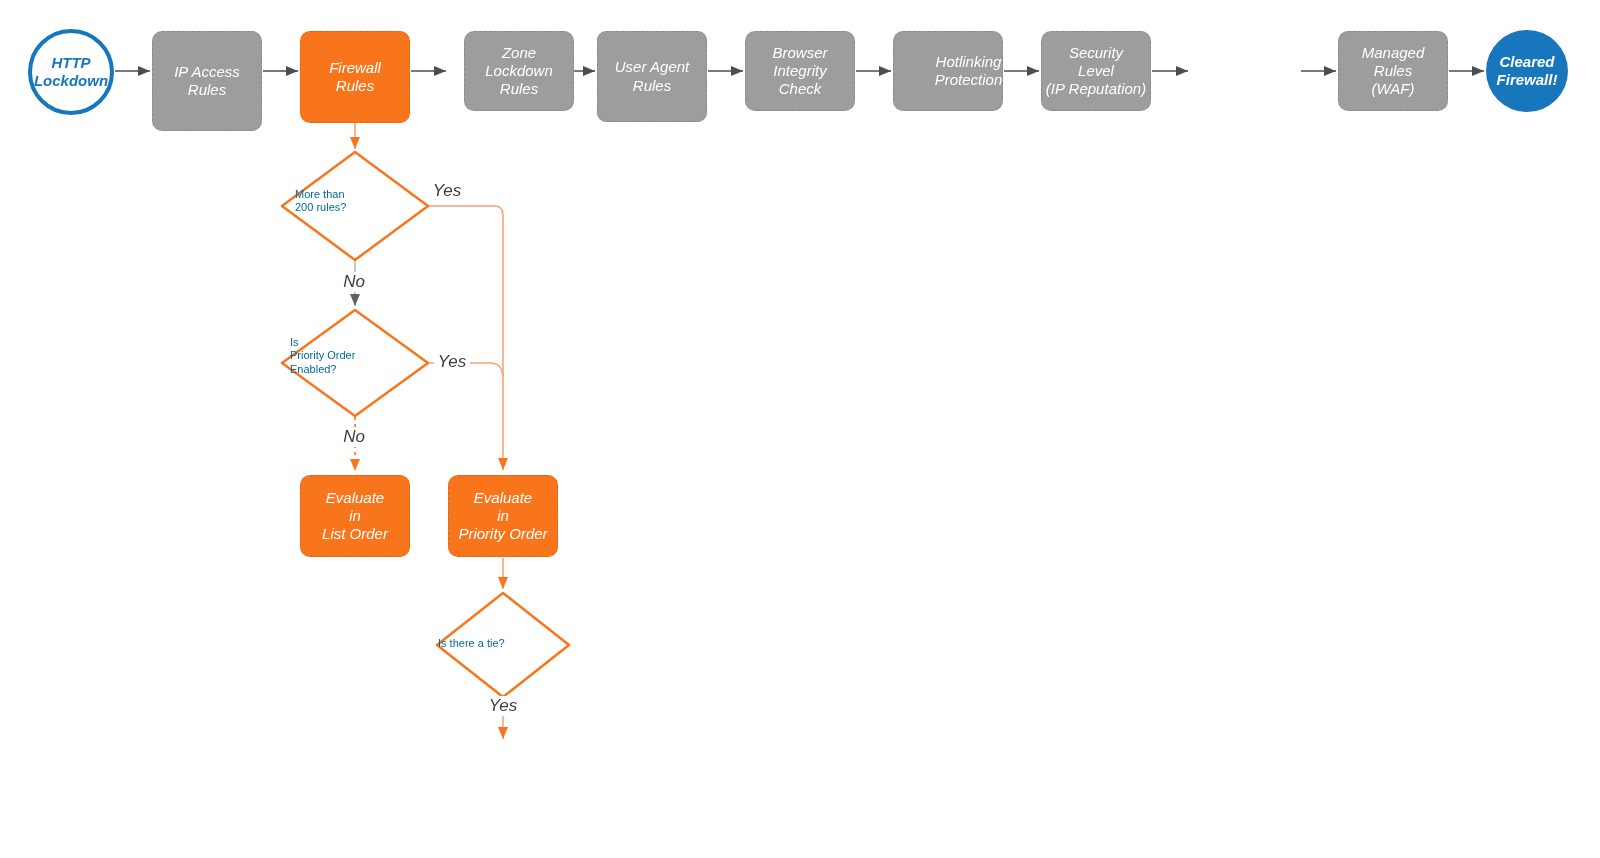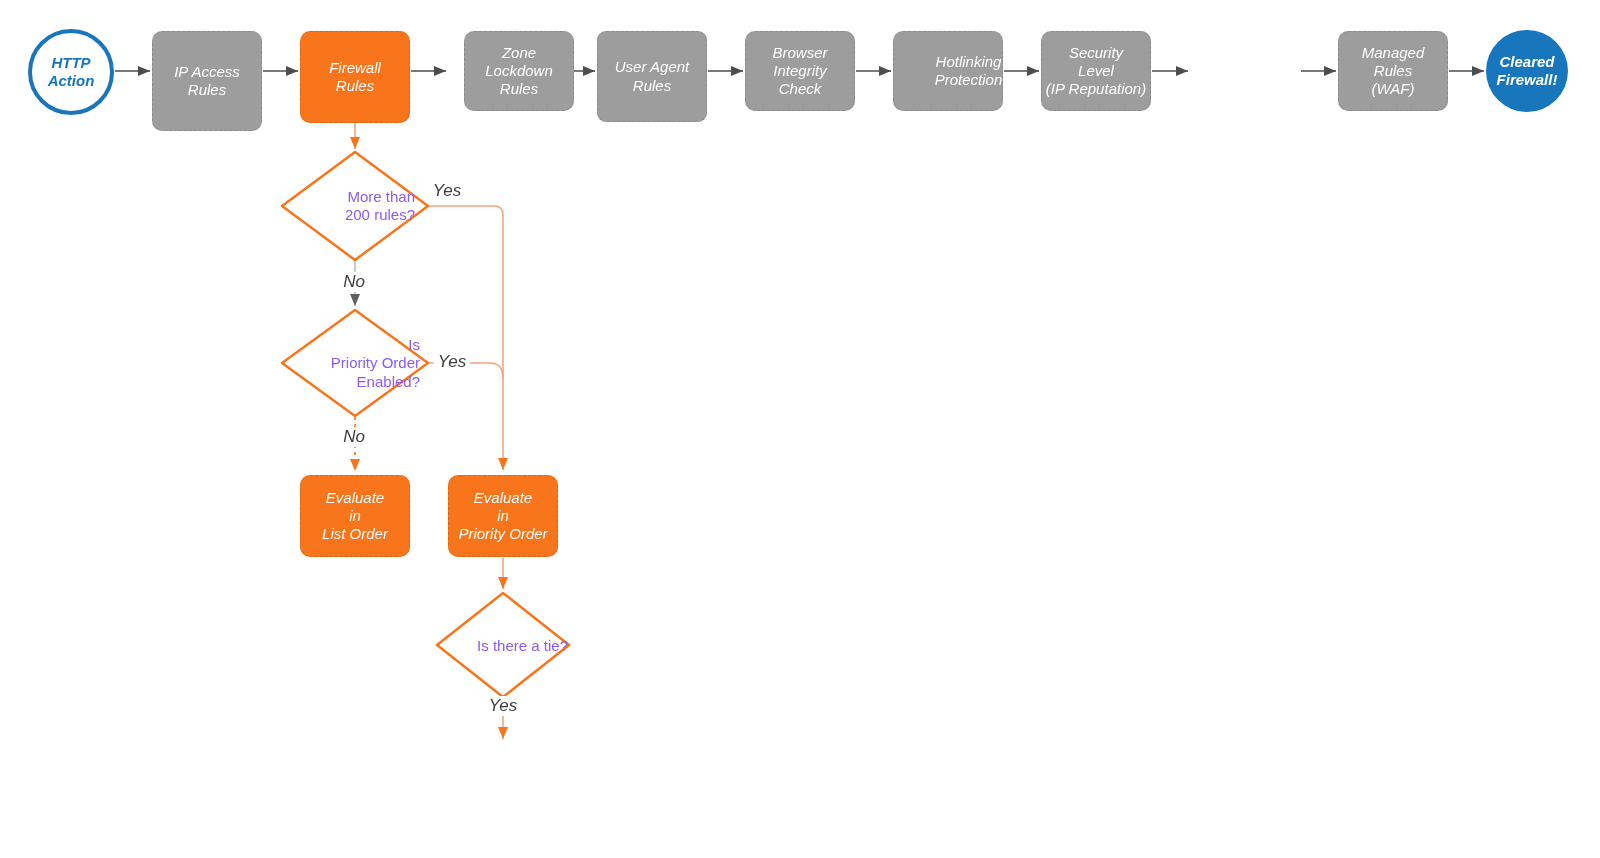--- a/index.html
+++ b/index.html
@@ -12,22 +12,22 @@
     text-align:center; white-space:pre-line; font-style:italic;
     color:#ffffff; font-size:15px; line-height:1.22; border-radius:10px; padding:2px;
   }
   .gray   { background:var(--gray-node,#9D9D9D); border:1px dashed var(--gray-node-border,#8A8A8A); }
   .orange-node { background:var(--orange,#F9751B); border:1px dashed rgba(0,0,0,0.12); }
   .circle { border-radius:50%; font-weight:bold; }
   .start  { background:#ffffff; border:4px solid var(--blue,#1876BC); color:var(--blue,#1876BC); }
   .end    { background:var(--blue,#1876BC); color:#ffffff; border:none; }
 
   .dtext {
-    position:absolute; text-align:right; white-space:pre-line;
-    font-size:15px; line-height:1.22; color:#8b5cf6;
+    position:absolute; text-align:left; white-space:pre-line;
+    font-size:11px; line-height:1.22; color:#0369a1;
   }
   .elabel {
     position:absolute; transform:translate(-50%,-50%);
     font-style:italic; font-size:17px; color:#3d3d3d;
     background:#ffffff; padding:0 4px; text-align:center;
   }
 
   svg.layer { position:absolute; left:0; top:0; }
   .c-dark  { stroke:var(--connector-dark,#4D4D4D); stroke-width:1.6; fill:none; }
   .c-lightorange { stroke:var(--orange-light,#F8A47A); stroke-width:1.6; fill:none; }
@@ -74,21 +74,21 @@
     <line x1="355" y1="417" x2="355" y2="471" class="c-orange-dashed" marker-end="url(#ah-orange)"></line>
     <line x1="503" y1="558" x2="503" y2="589" class="c-lightorange" marker-end="url(#ah-orange)"></line>
     <line x1="503" y1="698" x2="503" y2="739" class="c-lightorange" marker-end="url(#ah-orange)"></line>
 
     <polygon points="355,152 428,206 355,260 282,206" class="diamond"></polygon>
     <polygon points="355,310 428,363 355,416 282,363" class="diamond"></polygon>
     <polygon points="503,593 569,645 503,697 437,645" class="diamond"></polygon>
   </svg>
 
   <div class="node circle start" style="left:28px; top:29px; width:86px; height:86px;">HTTP
-Action</div>
+Lockdown</div>
   <div class="node gray" style="left:152px; top:31px; width:110px; height:100px;">IP Access
 Rules</div>
   <div class="node orange-node" style="left:300px; top:31px; width:110px; height:92px;">Firewall
 Rules</div>
   <div class="node gray" style="left:464px; top:31px; width:110px; height:80px;">Zone
 Lockdown
 Rules</div>
   <div class="node gray" style="left:597px; top:31px; width:110px; height:91px;border-radius:9px;">User Agent
 Rules</div>
   <div class="node gray" style="left:745px; top:31px; width:110px; height:80px;">Browser

